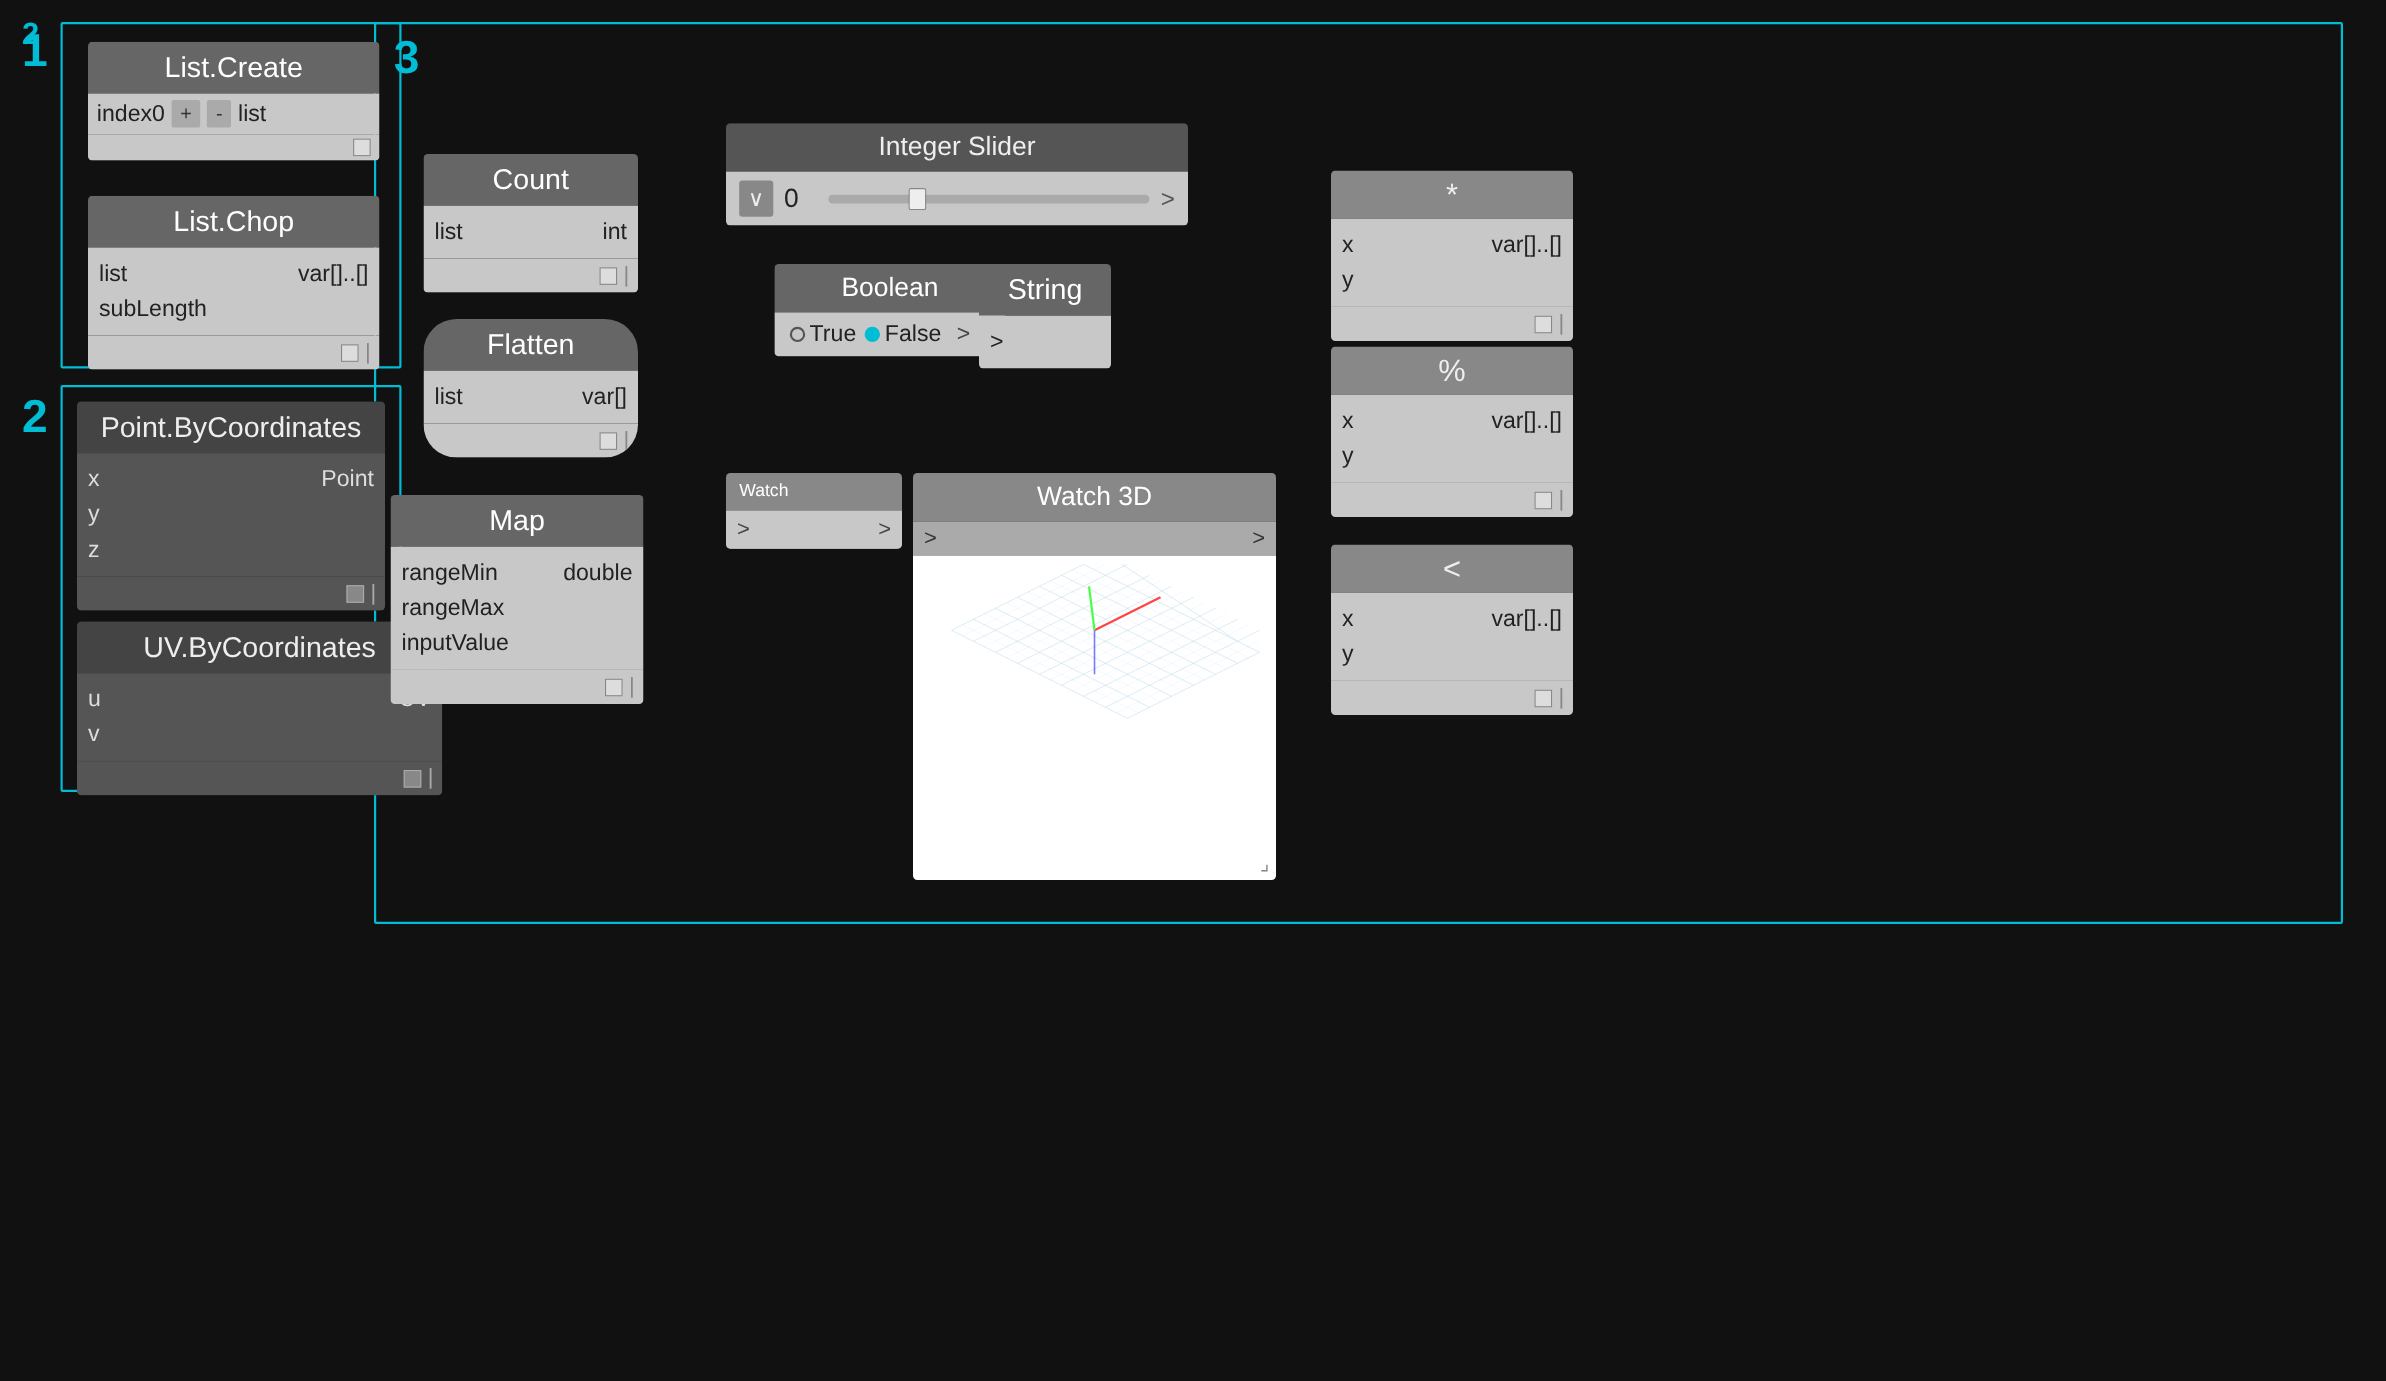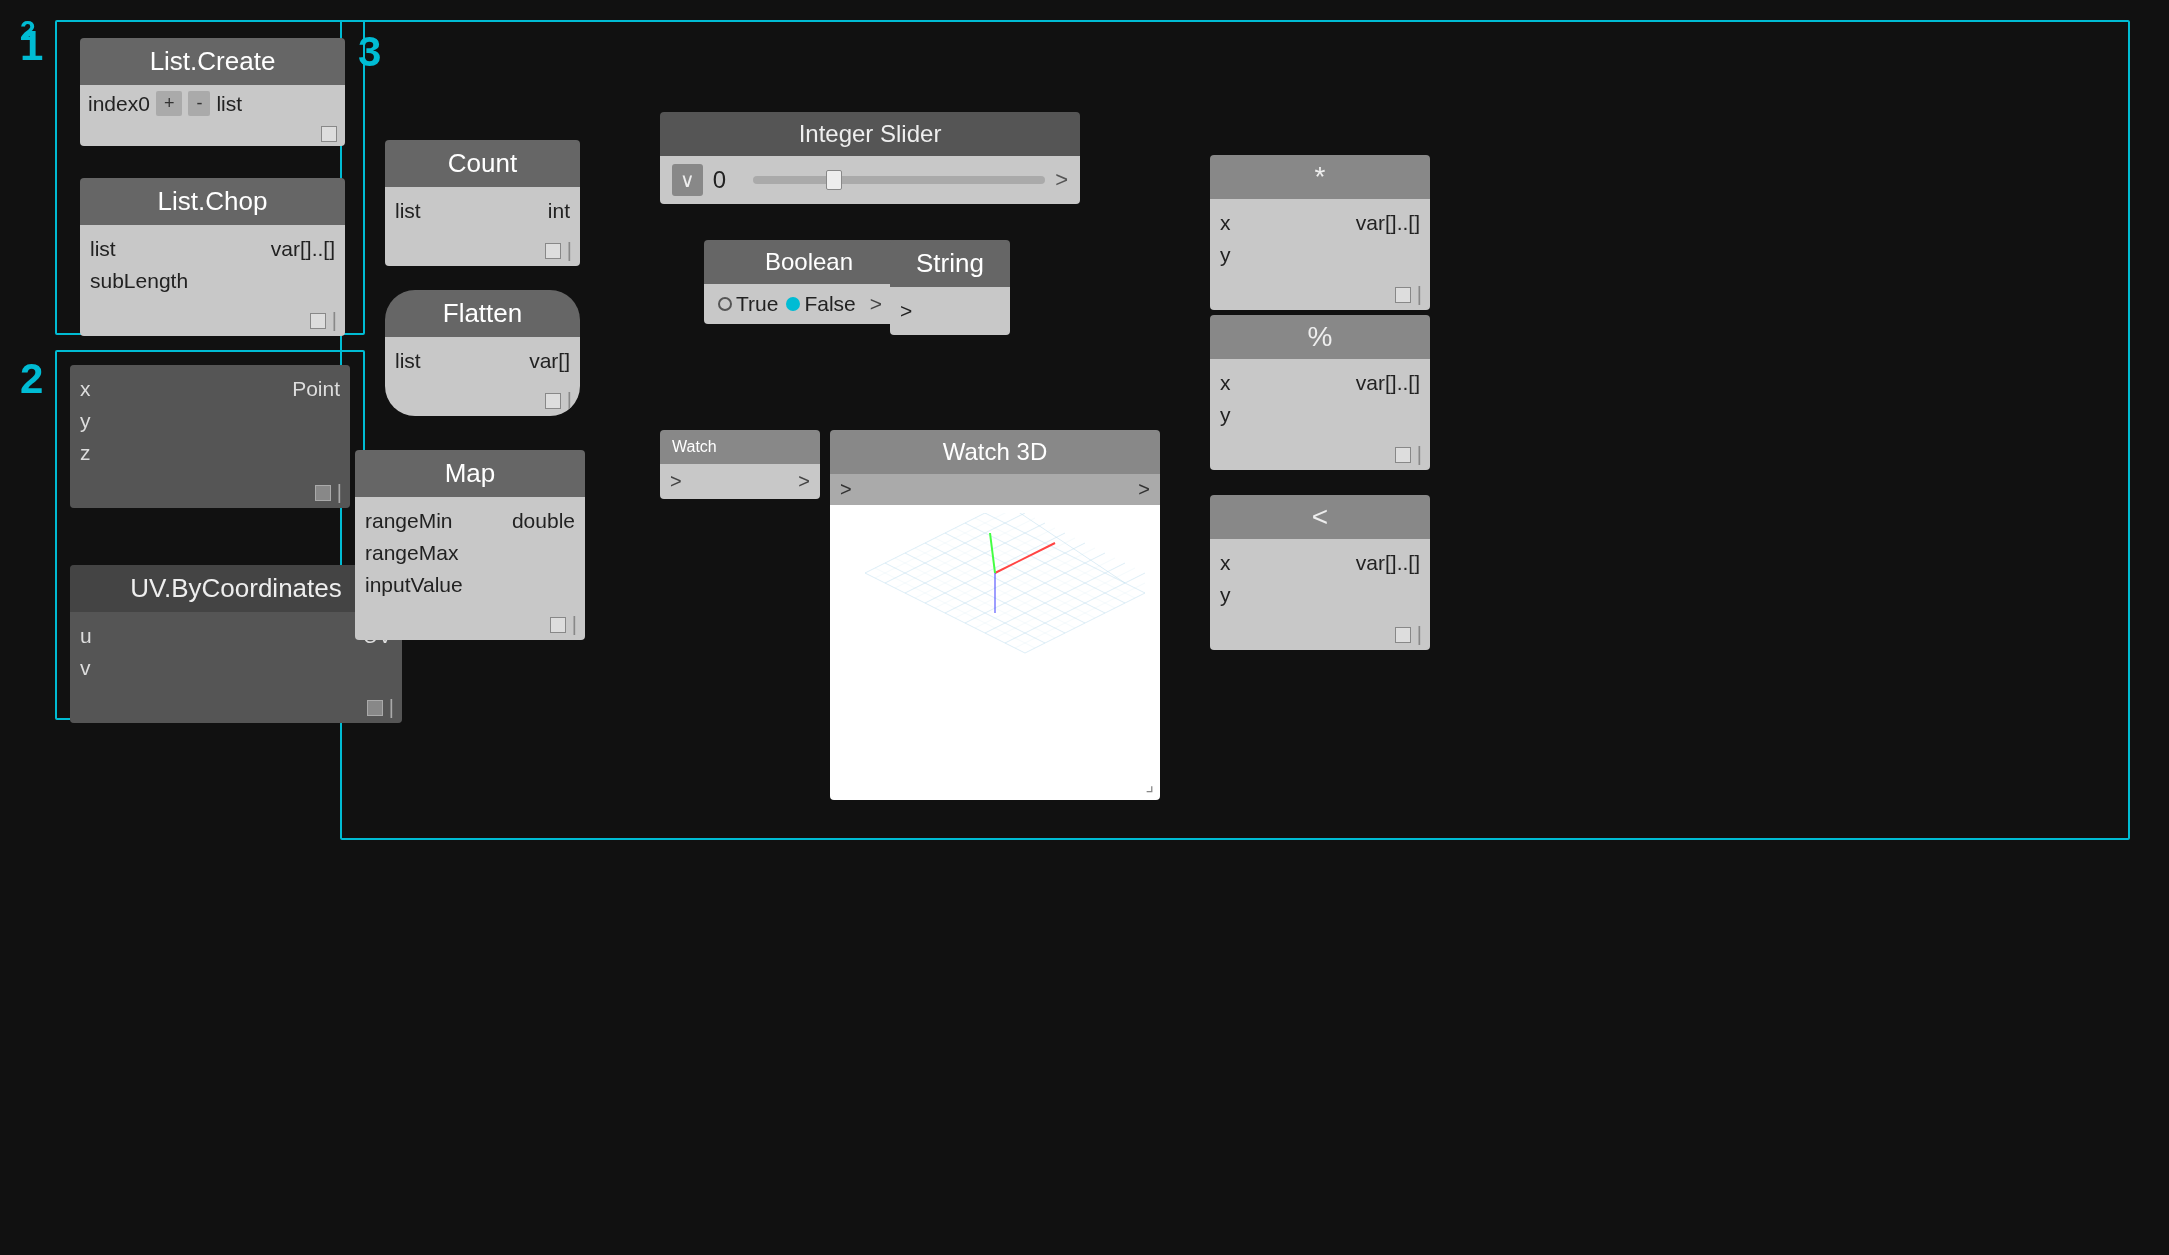--- a/index.html
+++ b/index.html
@@ -360,20 +360,21 @@
       <span>subLength</span>
     </div>
   </div>
   <div class="node-footer">
     <span class="checkbox-icon"></span>
     <span class="pipe-icon">|</span>
   </div>
 </div>
 
 <div class="node-card" style="left:70px; top:365px; width:280px; background:#2a2a2a;">
+  <div class="node-header" style="background:#444; color:#eee;">Point.ByCoordinates</div>
   <div class="node-body" style="background:#555;">
     <div class="node-row" style="color:#ddd;">
       <span>x</span>
       <span>Point</span>
     </div>
     <div class="node-row" style="color:#ddd;">
       <span>y</span>
     </div>
     <div class="node-row" style="color:#ddd;">
       <span>z</span>

